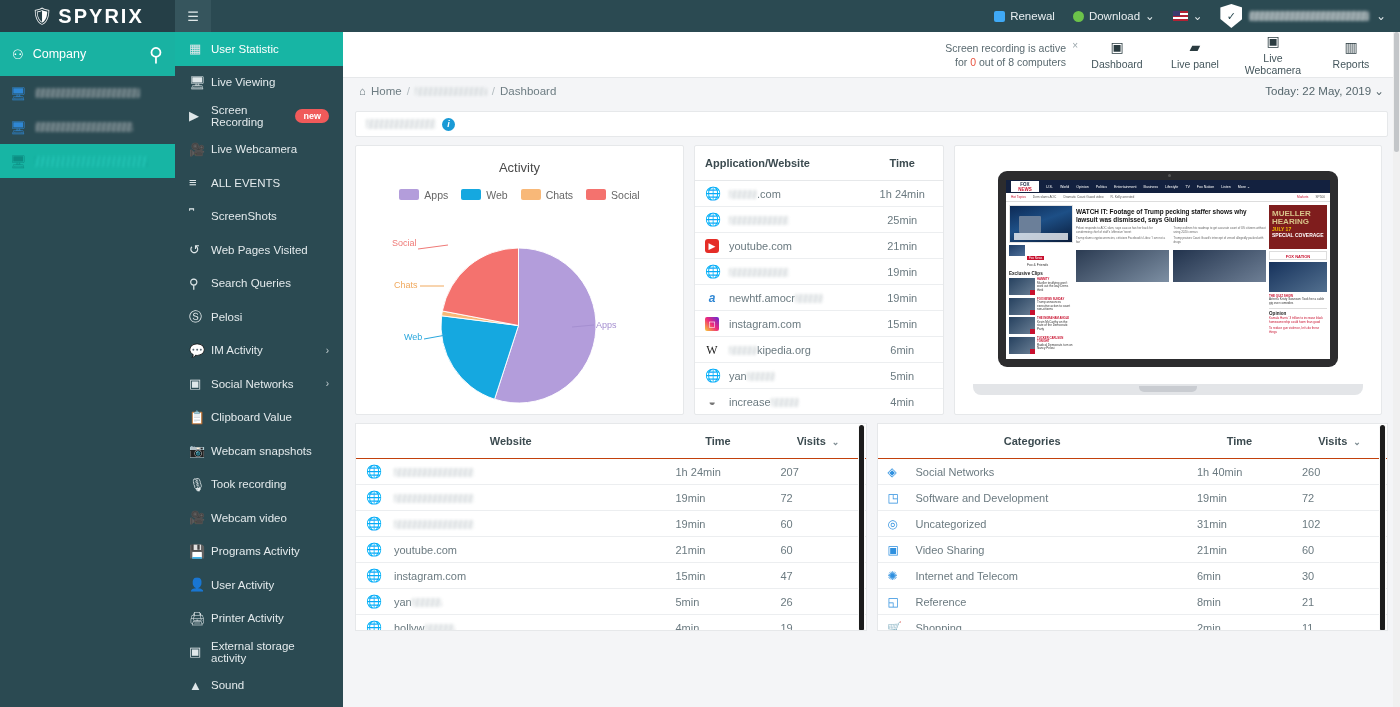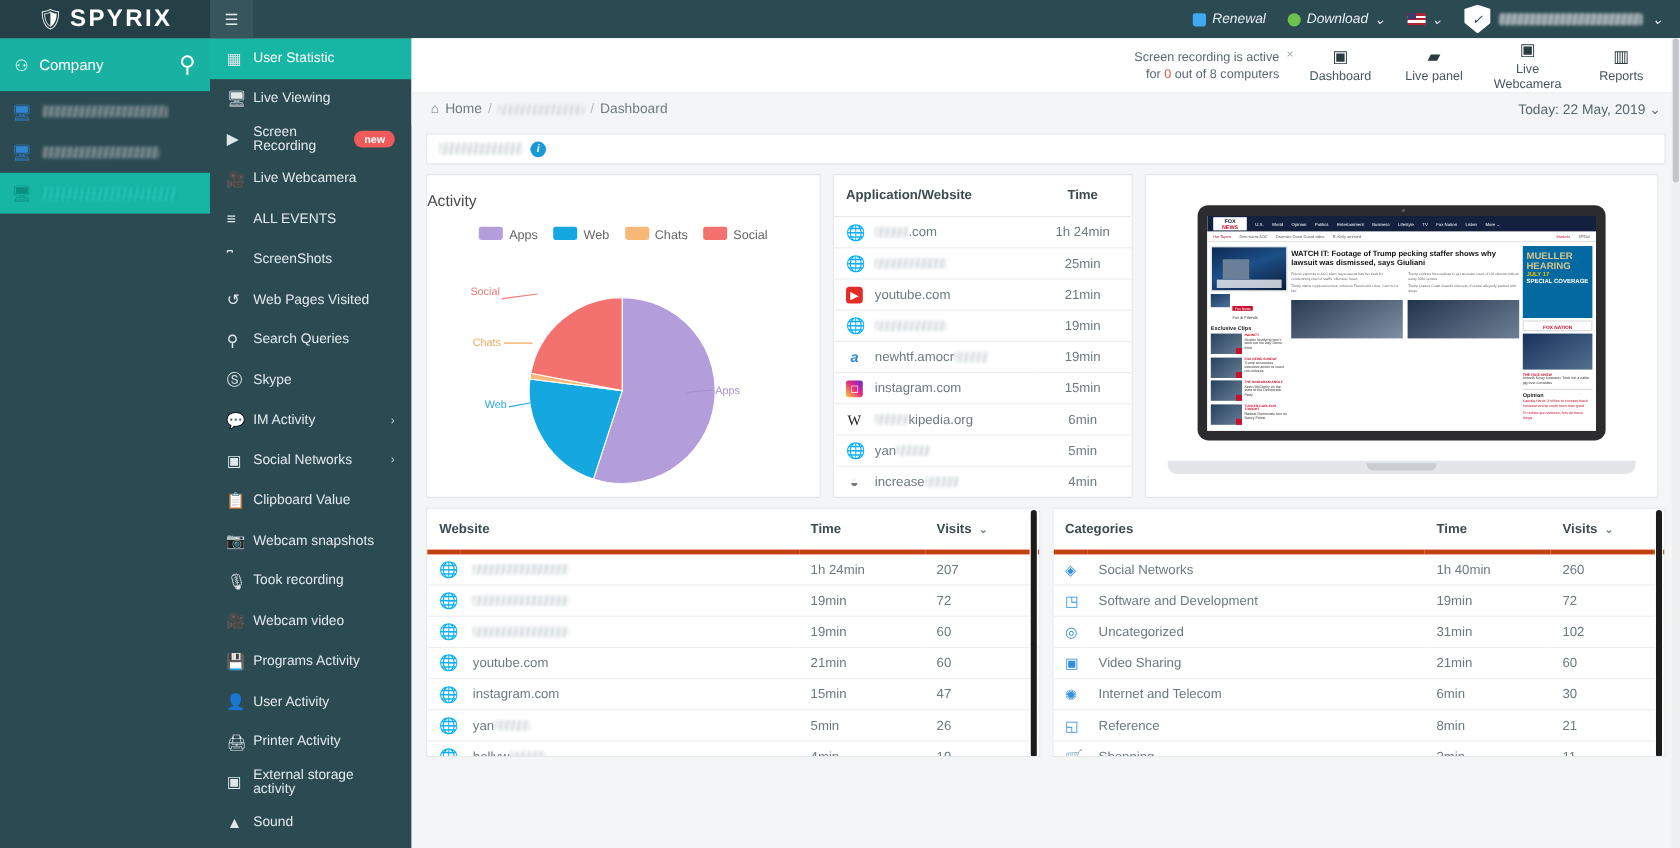--- a/index.html
+++ b/index.html
@@ -18,21 +18,21 @@
     display:flex; align-items:center; justify-content:center;
     color:#fff; letter-spacing:1.5px;
   }
   .brand .shield{ margin-right:4px; font-size:17px; }
   .brand .bname{ font-size:20px; font-weight:bold; letter-spacing:2px;}
   .hamb{
     width:36px;height:32px;background:#36555d;display:flex;
     align-items:center;justify-content:center;color:#dfe7e8;font-size:13px;
   }
   .topright{ margin-left:auto; display:flex; align-items:center; gap:18px;
-    padding-right:14px; color:#e8eef0; font-size:11.5px;font-style:italic;}
+    padding-right:14px; color:#e8eef0; font-size:11.5px;}
   .topright .item{display:flex;align-items:center;gap:5px;cursor:pointer;}
   .ico-sq{width:11px;height:11px;border-radius:2px;display:inline-block;}
   .flag{width:15px;height:10px;background:linear-gradient(#b22234 0 20%,#fff 20% 40%,#b22234 40% 60%,#fff 60% 80%,#b22234 80% 100%);position:relative;display:inline-block;}
   .flag:before{content:"";position:absolute;left:0;top:0;width:7px;height:5px;background:#3c3b6e;}
   .user{display:flex;align-items:center;gap:7px;}
   .shieldchk{
     width:22px;height:24px;background:#fff;color:#2b4a52;
     clip-path:polygon(50% 0,100% 15%,100% 62%,50% 100%,0 62%,0 15%);
     display:flex;align-items:center;justify-content:center;font-size:11px;
   }
@@ -72,21 +72,21 @@
   .crumbbar{height:26px;background:#f4f5f7;display:flex;align-items:center;padding:0 16px;font-size:11.5px;color:#6d7c82;}
   .crumbbar .sep{margin:0 5px;color:#b4bcc0;}
   .datepick{margin-left:auto;color:#55666c;cursor:pointer;}
   .infobar{margin:7px 12px 0 12px;height:26px;background:#fff;border:1px solid #e6e8ea;border-radius:2px;display:flex;align-items:center;padding:0 10px;gap:6px;}
   .iicon{width:13px;height:13px;border-radius:50%;background:#199ad6;color:#fff;font-size:9px;font-weight:bold;
     display:flex;align-items:center;justify-content:center;font-style:italic;}
   .grid{display:flex;gap:10px;padding:8px 12px 0 12px;}
   .card{background:#fff;border:1px solid #e6e8ea;border-radius:2px;}
   
   .pcard{width:329px;height:270px;position:relative;}
-  .ptitle{font-size:13px;color:#4a4a4a;padding-top:14px;}
+  .ptitle{text-align:center;font-size:13px;color:#4a4a4a;padding-top:14px;}
   .plegend{display:flex;justify-content:center;gap:13px;margin-top:14px;font-size:10.5px;color:#666;}
   .plegend span.sw{width:20px;height:11px;border-radius:2px;display:inline-block;margin-right:5px;vertical-align:-1px;}
   .pie{position:absolute;left:85px;top:102px;width:155px;height:155px;}
   .plab{position:absolute;font-size:9px;}
   
   .acard{width:250px;height:270px;overflow:hidden;}
   .atb{width:100%;border-collapse:collapse;font-size:11px;}
   .atb th{font-size:11px;font-weight:bold;color:#3c4b50;text-align:left;padding:11px 10px;border-bottom:1px solid #e6e8ea;}
   .atb th.r{text-align:center;}
   .atb td{padding:5.5px 10px;border-bottom:1px solid #eceef0;color:#6b7a80;font-size:11px;}
@@ -140,34 +140,34 @@
   .h3{background:linear-gradient(150deg,#a8764f,#523627);}
   .heroband{position:absolute;left:0;bottom:0;background:#1aa7e0;color:#fff;
     font-size:8px;font-weight:bold;padding:1px 4px;letter-spacing:.3px;}
   .herohead{font-size:6.4px;font-weight:bold;color:#111;line-height:8px;margin:3px 0 3px;}
   .twocol{display:flex;gap:5px;}
   .twocol .tc{flex:1;}
   .tl{font-size:2.9px;line-height:3.6px;color:#666;margin-bottom:3px;}
   .botrow{display:flex;gap:4px;margin-top:3px;}
   .botimg{flex:1;height:32px;background:linear-gradient(150deg,#2b3b52,#7d8fa3);}
   .botimg.b2{background:linear-gradient(150deg,#22334d,#6e7f95);}
-  .ad1{height:60px;background:#0369a1;color:#fff;position:relative;overflow:hidden;}
+  .ad1{height:44px;background:#7f1d1d;color:#fff;position:relative;overflow:hidden;}
   .ad1 .m{font-size:8px;font-weight:bold;color:#d8c48a;padding:5px 3px 0;line-height:8px;}
   .ad1 .j{font-size:5px;font-weight:bold;color:#f2c200;padding:0 3px;}
   .ad1 .s{font-size:5px;font-weight:bold;color:#fff;padding:0 3px;}
   .fnation{height:9px;background:#fff;border:1px solid #ddd;color:#c8102e;font-size:4px;font-weight:bold;text-align:center;line-height:9px;margin-top:2px;}
   .rimg{height:30px;background:linear-gradient(150deg,#16325c,#53708f);margin-top:2px;}
   .rtxt{font-size:3px;color:#c8102e;font-weight:bold;margin-top:2px;}
   .rtxt2{font-size:3px;color:#333;line-height:3.6px;}
   .opin{font-size:4.6px;font-weight:bold;color:#222;margin:3px 0 1px;border-top:1px solid #ddd;padding-top:2px;}
   
   .grid2{display:flex;gap:10px;padding:8px 12px 0 12px;}
   .btable{width:513px;height:208px;background:#fff;border:1px solid #e6e8ea;position:relative;overflow:hidden;}
   .btb{width:100%;border-collapse:collapse;}
-  .btb th{font-size:11px;font-weight:bold;color:#3c4b50;text-align:left;padding:11px 10px;border-bottom:4px solid #c2410c;}
+  .btb th{font-size:11px;font-weight:bold;color:#3c4b50;text-align:center;padding:11px 10px;border-bottom:1px solid #c2410c;}
   .btb td{padding:5.5px 10px;border-bottom:1px solid #eceef0;color:#6b7a80;font-size:11px;}
   .btb .colt{width:105px;}
   .btb .colv{width:95px;}
   .btb td.ico{width:28px;padding-right:0;}
   .sortchev{font-size:9px;margin-left:6px;color:#7b8a90;}
   .sbar{position:absolute;right:1px;top:1px;width:7px;height:206px;background:#fafafa;}
   .sbar i{position:absolute;left:1px;top:0;width:5px;height:206px;background:#1c1c1c;border-radius:3px;display:block;}
   .catico{color:#2f90df;font-size:12px;}
   .summary{margin:8px 12px 0 12px;height:60px;background:#fff;border:1px solid #e6e8ea;
     text-align:center;padding-top:14px;font-size:12px;color:#4a4a4a;}
@@ -254,21 +254,21 @@
   <div class="mi">
     <span class="mico">↺</span>
     <span>Web Pages Visited</span>
   </div>
   <div class="mi">
     <span class="mico">⚲</span>
     <span>Search Queries</span>
   </div>
   <div class="mi">
     <span class="mico">Ⓢ</span>
-    <span>Skype</span>
+    <span>Pelosi</span>
   </div>
   <div class="mi">
     <span class="mico">💬</span>
     <span>IM Activity</span>
     <span class="chev">›</span>
   </div>
   <div class="mi">
     <span class="mico">▣</span>
     <span>Social Networks</span>
     <span class="chev">›</span>

